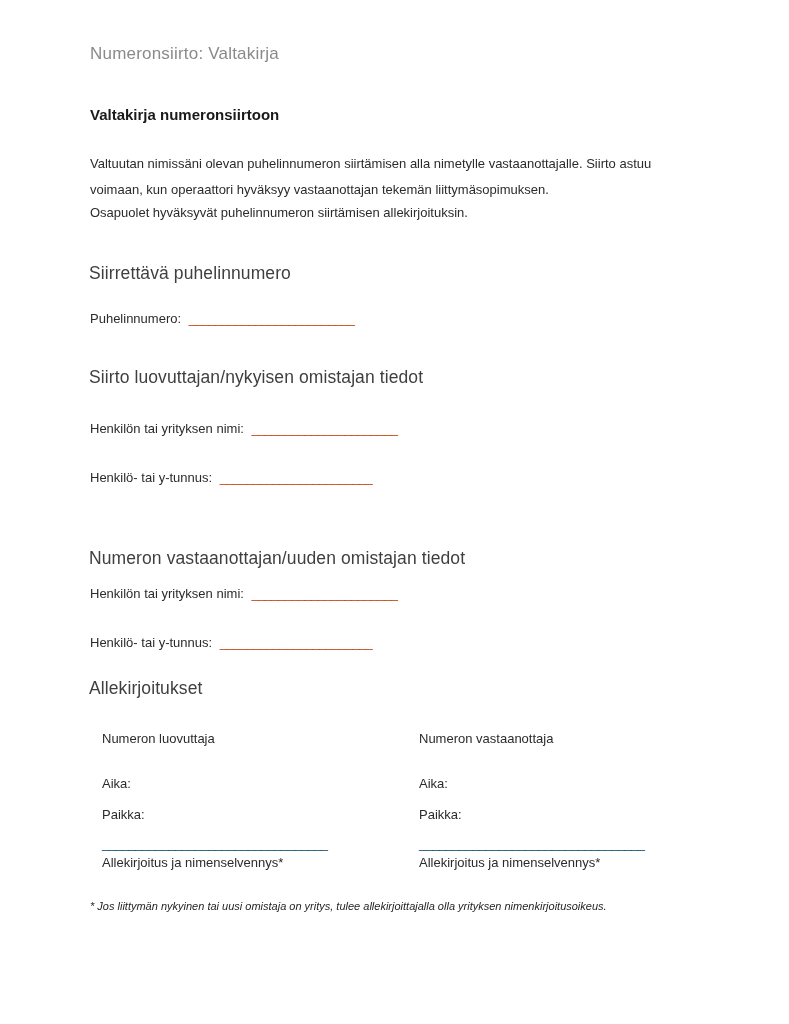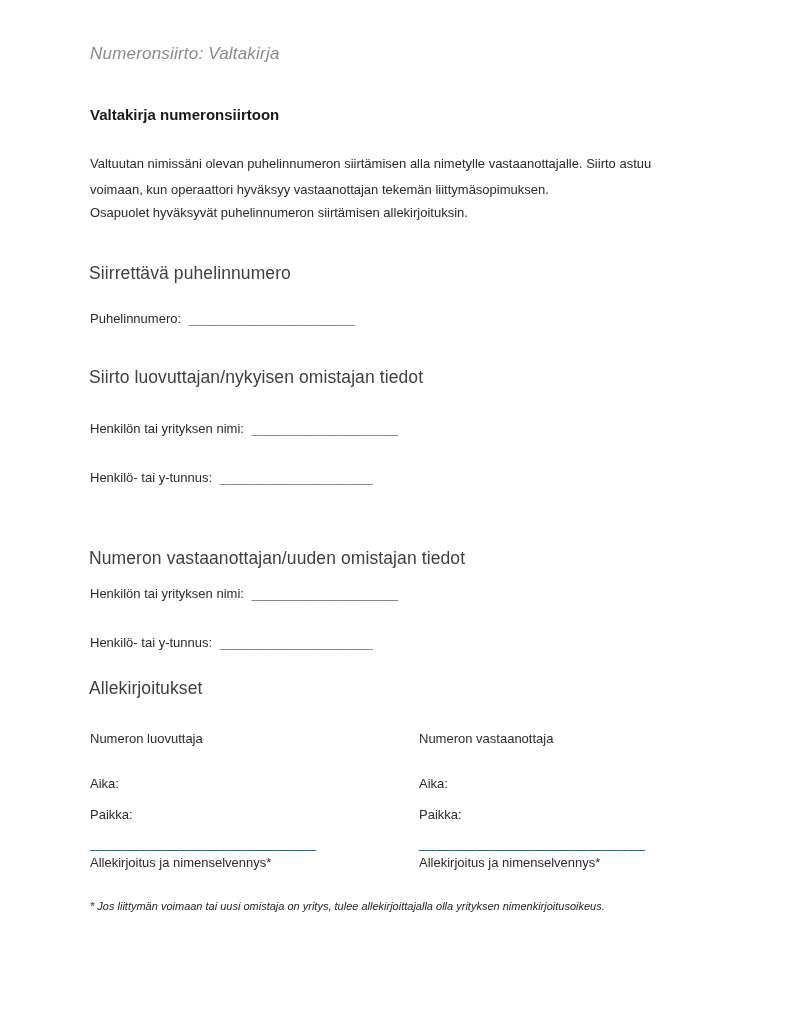--- a/index.html
+++ b/index.html
@@ -17,21 +17,20 @@
     overflow: hidden;
   }
   .doc-header {
     position: absolute;
     left: 90px;
     top: 44px;
     font-size: 17px;
     font-weight: 400;
     color: #8a8a8a;
     letter-spacing: 0.2px;
-    font-style: italic;
   }
   .doc-title {
     position: absolute;
     left: 90px;
     top: 106px;
     margin: 0;
     font-size: 15px;
     font-weight: 700;
     color: #1a1a1a;
   }
@@ -65,31 +64,31 @@
     color: #2b2b2b;
     white-space: nowrap;
   }
   .f-phone { top: 311px; }
   .f-dname { top: 421px; }
   .f-did   { top: 470px; }
   .f-rname { top: 586px; }
   .f-rid   { top: 635px; }
   .blank-line {
     margin-left: 4px;
-    color: #737373;
+    color: #c2410c;
     letter-spacing: -0.6px;
   }
   .sig-col {
     position: absolute;
     top: 731px;
     width: 310px;
     font-size: 13px;
     color: #2b2b2b;
   }
-  .sig-col-left  { left: 90px; }
+  .sig-col-left  { left: 102px; }
   .sig-col-right { left: 419px; }
   .sig-party  { line-height: 16px; }
   .sig-time   { margin-top: 29px; line-height: 16px; }
   .sig-place  { margin-top: 15px; line-height: 16px; }
   .sig-line   { margin-top: 13px; line-height: 16px; letter-spacing: -0.6px; color: #0c4a6e; white-space: nowrap; }
   .sig-label  { margin-top: 3px;  line-height: 16px; }
   .footnote {
     position: absolute;
     left: 90px;
     top: 900px;
@@ -150,15 +149,15 @@
   </div>
 
   <div class="sig-col sig-col-right">
     <div class="sig-party">Numeron vastaanottaja</div>
     <div class="sig-time">Aika:</div>
     <div class="sig-place">Paikka:</div>
     <div class="sig-line">__________________________________</div>
     <div class="sig-label">Allekirjoitus ja nimenselvennys*</div>
   </div>
 
-  <p class="footnote">* Jos liittymän voimaan tai uusi omistaja on yritys, tulee allekirjoittajalla olla yrityksen nimenkirjoitusoikeus.</p>
+  <p class="footnote">* Jos liittymän nykyinen tai uusi omistaja on yritys, tulee allekirjoittajalla olla yrityksen nimenkirjoitusoikeus.</p>
 
 </div>
 
 </body></html>

